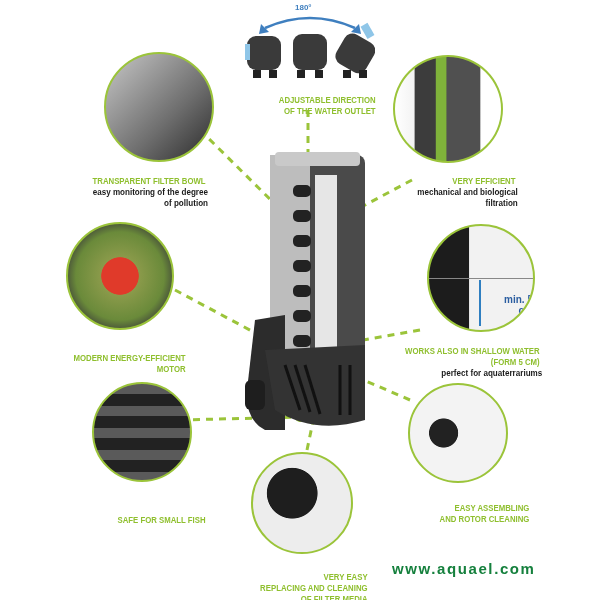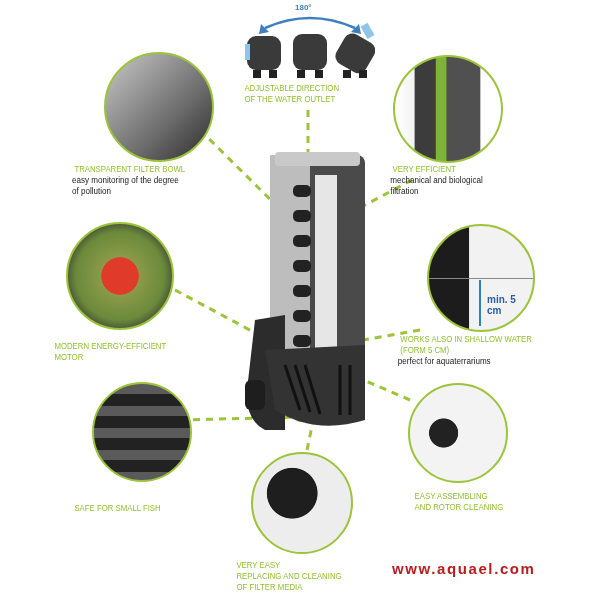--- a/index.html
+++ b/index.html
@@ -1,23 +1,23 @@
 <!DOCTYPE html>
 <html><head>
 <meta charset="utf-8">
 <style>
   html,body{margin:0;padding:0;}
   body{width:600px;height:600px;background:#ffffff;position:relative;overflow:hidden;font-family:"Liberation Sans",sans-serif;}
   .abs{position:absolute;}
   .circle{position:absolute;border-radius:50%;border:2px solid #9bc43a;overflow:hidden;box-sizing:border-box;background:#e9ecea;}
-  .label{position:absolute;text-align:left;font-family:"Liberation Sans",sans-serif;font-weight:normal;line-height:11px;}
+  .label{position:absolute;text-align:right;font-family:"Liberation Sans",sans-serif;font-weight:bold;line-height:11px;margin-top:12px;}
   .title{color:#8fbf2e;font-size:9.5px;letter-spacing:0px;display:block;transform:scaleX(0.82);transform-origin:center;}
   .sub{color:#1b1b1b;font-size:9.5px;display:block;transform:scaleX(0.85);transform-origin:center;}
   svg.lines{position:absolute;left:0;top:0;}
-  .url{position:absolute;left:392px;top:560px;font-family:"Liberation Sans",sans-serif;font-weight:bold;font-size:15px;letter-spacing:1.6px;color:#b91c1c;}
+  .url{position:absolute;left:392px;top:560px;font-family:"Liberation Sans",sans-serif;font-weight:bold;font-size:15px;letter-spacing:1.6px;color:#15803d;}
   .deg{position:absolute;left:295px;top:3px;color:#3f7fbf;font-size:8px;font-weight:bold;text-align:right;}
 </style>
 </head>
 <body>
 
 <svg class="lines" width="600" height="600">
   <g stroke="#9bc43a" stroke-width="3" stroke-dasharray="7,6" fill="none">
     <line x1="308" y1="110" x2="308" y2="162"></line>
     <line x1="200" y1="130" x2="282" y2="211"></line>
     <line x1="412" y1="180" x2="352" y2="212"></line>
@@ -85,21 +85,21 @@
         <line x1="95" y1="215" x2="95" y2="265"></line>
       <line x1="105" y1="215" x2="105" y2="265"></line>
     </g>
     <rect x="0" y="230" width="20" height="30" rx="6" fill="#1e1e1e"></rect>
   </svg>
 </div>
 
 <div class="circle" style="left:104px;top:52px;width:110px;height:110px;background:linear-gradient(135deg,#c8c8c8,#6e6e6e 60%,#2c2c2c);"></div>
 <div class="circle" style="left:393px;top:55px;width:110px;height:108px;background:linear-gradient(90deg,#ffffff 0%,#f3f3f3 18%,#3c3c3c 19%,#3c3c3c 38%,#7fb23a 39%,#7fb23a 48%,#505050 49%,#505050 80%,#ffffff 81%);"></div>
 <div class="circle" style="left:66px;top:222px;width:108px;height:108px;background:radial-gradient(circle at 50% 50%,#e03a2a 0 25%,#8a9a4a 26%,#6a8a3a 60%,#3a3a3a 80%);"></div>
-<div class="circle" style="left:427px;top:224px;width:108px;height:108px;background:linear-gradient(90deg,#1c1c1c 0 38%,#f2f2f2 39%);">
+<div class="circle" style="left:427px;top:224px;width:108px;height:108px;background:linear-gradient(90deg,#1c1c1c 0 38%,#f2f2f2 39%);text-align:right;">
   <div class="abs" style="left:0;top:52px;width:108px;height:1px;background:#888;"></div>
   <div class="abs" style="left:50px;top:54px;width:2px;height:46px;background:#2f7fc1;"></div>
   <span class="abs" style="left:58px;top:68px;font-size:10px;font-weight:bold;color:#2a5da0;">min. 5 cm</span>
 </div>
 <div class="circle" style="left:92px;top:382px;width:100px;height:100px;background:repeating-linear-gradient(180deg,#5a5a5a 0 10px,#222 10px 22px);"></div>
 <div class="circle" style="left:408px;top:383px;width:100px;height:100px;background:radial-gradient(circle at 35% 50%,#222 0 18%,#f3f3f3 19%);"></div>
 <div class="circle" style="left:251px;top:452px;width:102px;height:102px;background:radial-gradient(circle at 40% 40%,#1e1e1e 0 30%,#ededed 31%);"></div>
 
 <div class="label" style="left:230px;top:82px;width:160px;">
   <span class="title">ADJUSTABLE DIRECTION</span>

